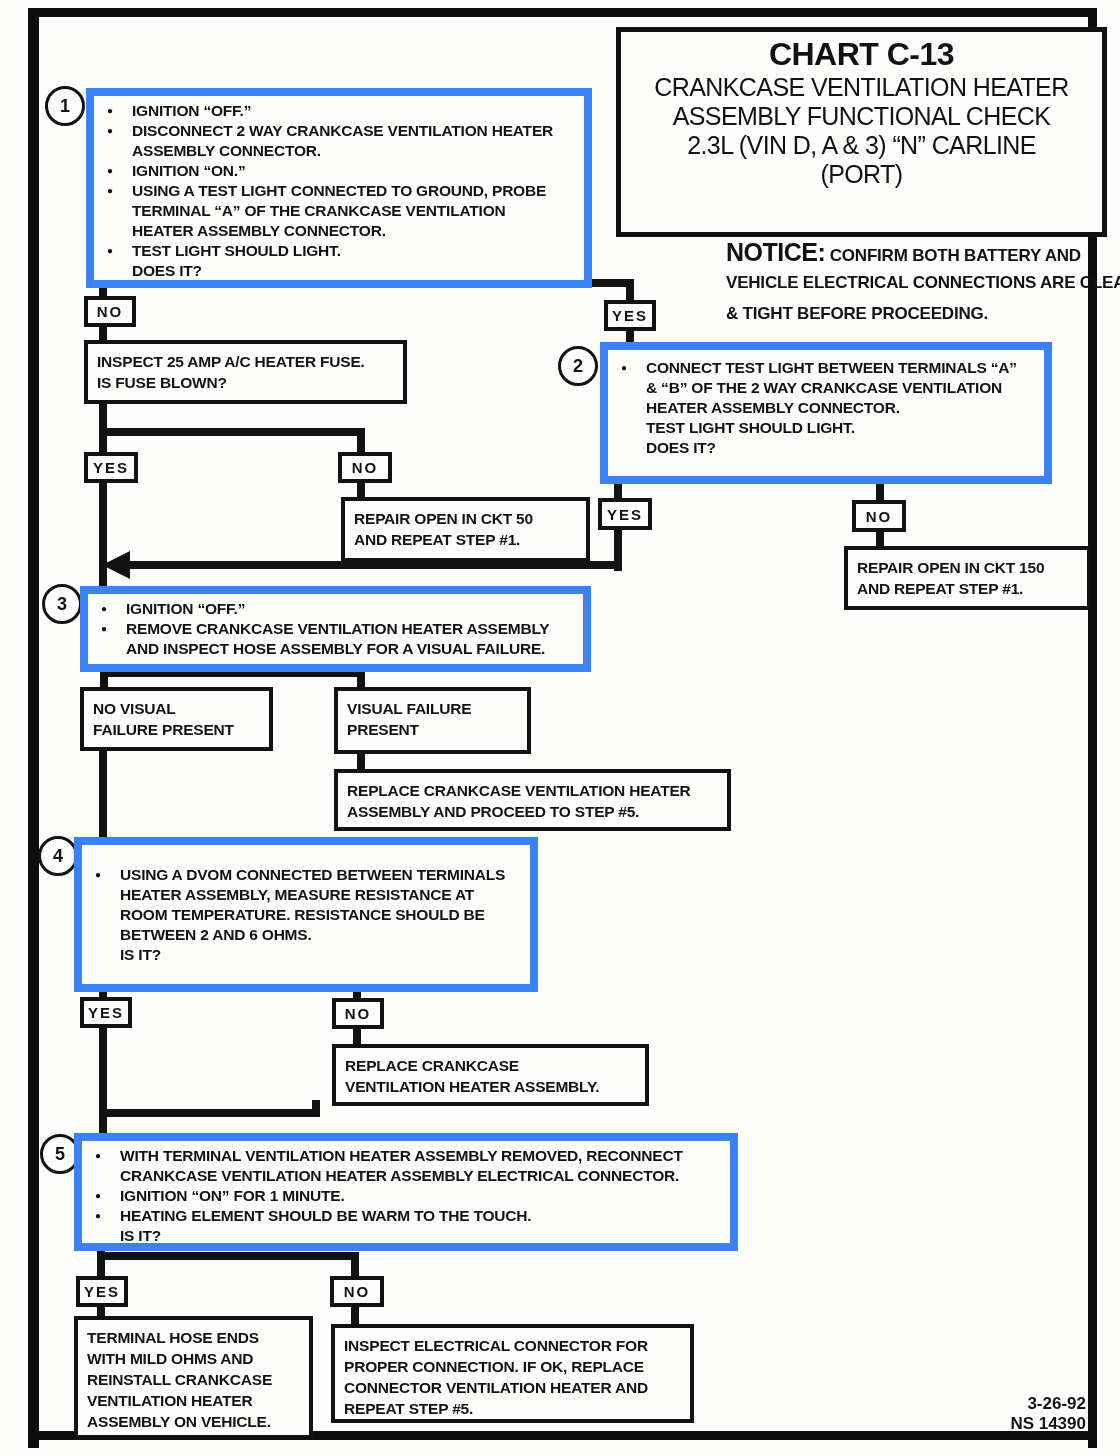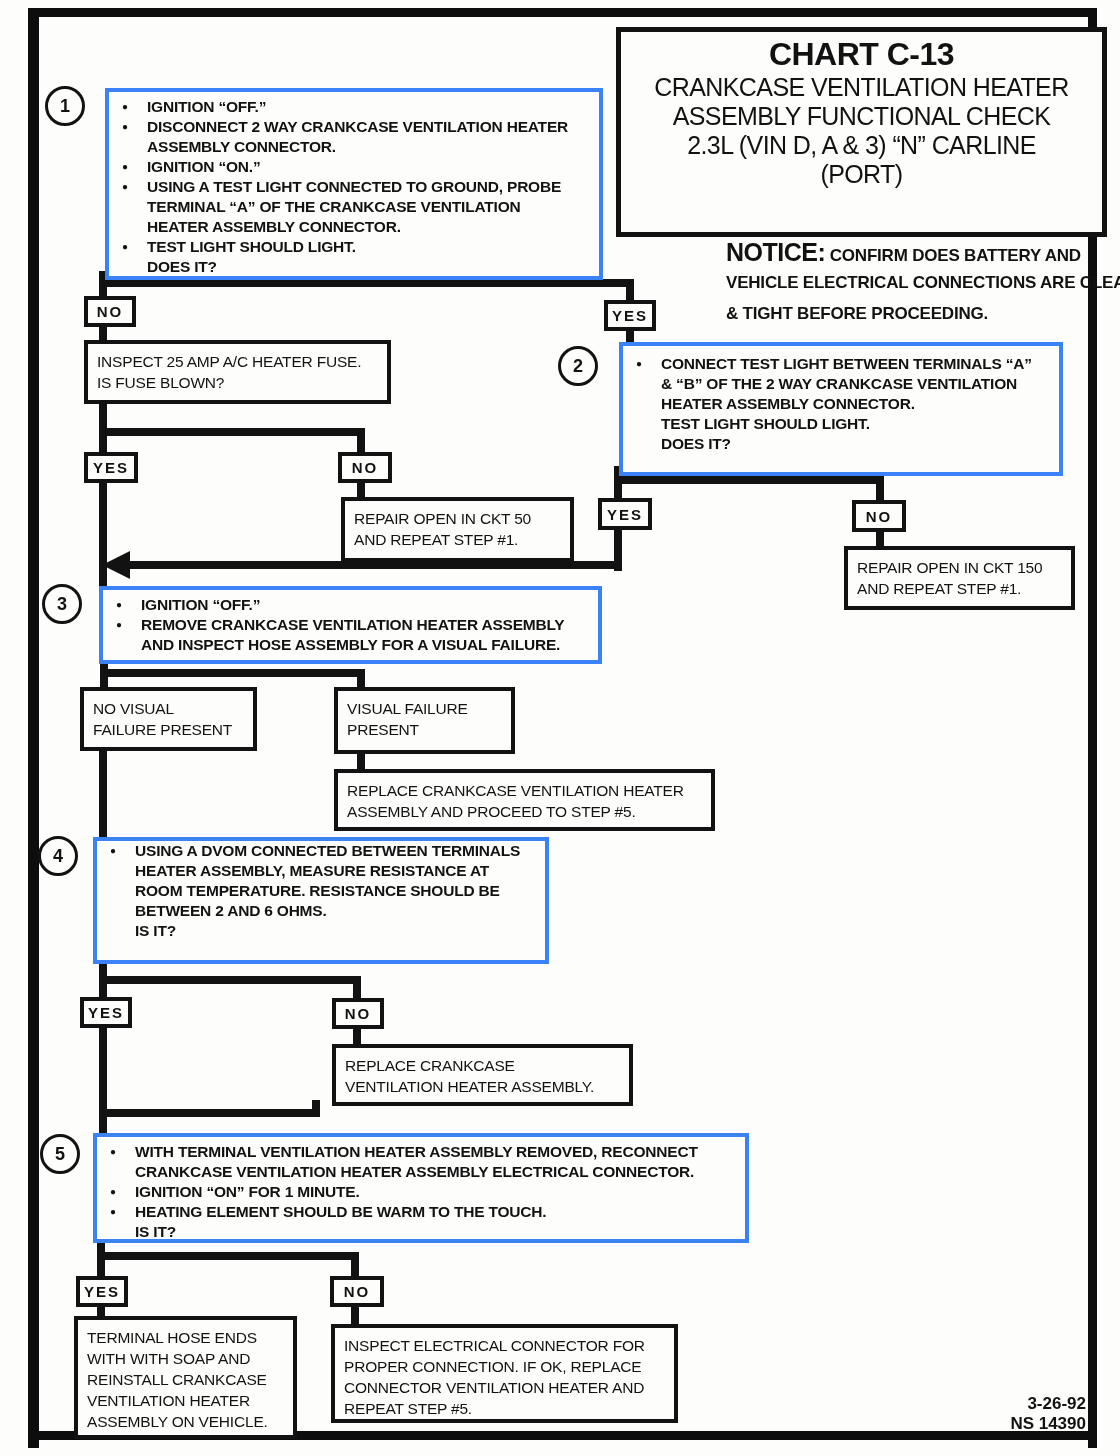--- a/index.html
+++ b/index.html
@@ -4,31 +4,31 @@
 <style>
   html,body{margin:0;padding:0;background:#d8d8d8;}
   .page{
     position:relative;width:1120px;height:1456px;background:#fdfdfb;
     font-family:"Liberation Sans",sans-serif;color:#121212;overflow:hidden;
     -webkit-font-smoothing:antialiased;
   }
   .ln{position:absolute;background:#121212;}
   .frame{position:absolute;background:#0d0d0d;}
   .stepbox{
-    position:absolute;border:4px solid #3b82f6;background:#fdfdfb;
-    font-weight:bold;font-size:15.5px;letter-spacing:-0.2px;padding:5px 8px 0 4px;margin-left:19px;
+    position:absolute;border:8px solid #3b82f6;background:#fdfdfb;
+    font-weight:bold;font-size:15.5px;letter-spacing:-0.2px;padding:5px 8px 0 4px;
   }
   .stepbox .item{position:relative;padding-left:34px;line-height:20px;white-space:nowrap;}
   .stepbox .item.bullet::before{
     content:"\25CF";position:absolute;left:9px;top:0;font-size:10px;line-height:20px;
   }
   .plainbox{
     position:absolute;border:4px solid #121212;background:#fdfdfb;
-    font-weight:normal;font-size:15.5px;letter-spacing:-0.2px;
-    padding:7px 8px 0 9px;
+    font-weight:bold;font-size:15.5px;letter-spacing:-0.2px;
+    padding:7px 24px 0 9px;
   }
   .plainbox .pline{line-height:21px;white-space:nowrap;}
   .tag{
     position:absolute;border:4px solid #121212;background:#fdfdfb;
     font-weight:bold;font-size:15px;letter-spacing:2px;
     display:flex;align-items:center;justify-content:center;
   }
   .circle{
     position:absolute;width:34px;height:34px;border:3px solid #121212;border-radius:50%;
     background:#fdfdfb;display:flex;align-items:center;justify-content:center;
@@ -69,21 +69,21 @@
     <div class="main">CHART C-13</div>
     <div class="sub">CRANKCASE VENTILATION HEATER</div>
     <div class="sub">ASSEMBLY FUNCTIONAL CHECK</div>
     <div class="sub">2.3L (VIN D, A &amp; 3) “N” CARLINE</div>
     <div class="sub">(PORT)</div>
   </div>
 
   <div class="notice">
     <div class="row1">
       <span class="nl">NOTICE:</span>
-      <span class="nt">CONFIRM DOES BATTERY AND</span>
+      <span class="nt">CONFIRM BOTH BATTERY AND</span>
     </div>
     <div class="line">VEHICLE ELECTRICAL CONNECTIONS ARE CLEAN</div>
     <div class="line">&amp; TIGHT BEFORE PROCEEDING.</div>
   </div>
 
   <div class="circle" style="left:45px;top:86px">1</div>
   <div class="circle" style="left:558px;top:346px">2</div>
   <div class="circle" style="left:42px;top:584px">3</div>
   <div class="circle" style="left:38px;top:836px">4</div>
   <div class="circle" style="left:40px;top:1134px">5</div>
@@ -181,21 +181,21 @@
   <div class="plainbox" style="left:334px;top:687px;width:156px;height:52px">
     <div class="pline">VISUAL FAILURE</div>
     <div class="pline">PRESENT</div>
   </div>
 
   <div class="plainbox" style="left:334px;top:769px;width:356px;height:47px">
     <div class="pline">REPLACE CRANKCASE VENTILATION HEATER</div>
     <div class="pline">ASSEMBLY AND PROCEED TO STEP #5.</div>
   </div>
 
-  <div class="stepbox" style="left:74px;top:837px;width:436px;height:119px;padding-top:0">
+  <div class="stepbox" style="left:74px;top:837px;width:436px;height:119px;padding-top:20px">
     <div class="item bullet">USING A DVOM CONNECTED BETWEEN TERMINALS</div>
     <div class="item">HEATER ASSEMBLY, MEASURE RESISTANCE AT</div>
     <div class="item">ROOM TEMPERATURE.  RESISTANCE SHOULD BE</div>
     <div class="item">BETWEEN 2 AND 6 OHMS.</div>
     <div class="item">IS IT?</div>
   </div>
 
   <div class="tag" style="left:80px;top:997px;width:44px;height:23px">YES</div>
   <div class="tag" style="left:332px;top:998px;width:44px;height:23px">NO</div>
 
@@ -210,21 +210,21 @@
     <div class="item bullet">IGNITION “ON” FOR 1 MINUTE.</div>
     <div class="item bullet">HEATING ELEMENT SHOULD BE WARM TO THE TOUCH.</div>
     <div class="item">IS IT?</div>
   </div>
 
   <div class="tag" style="left:76px;top:1276px;width:44px;height:23px">YES</div>
   <div class="tag" style="left:330px;top:1276px;width:46px;height:23px">NO</div>
 
   <div class="plainbox" style="left:74px;top:1316px;width:198px;height:108px">
     <div class="pline">TERMINAL HOSE ENDS</div>
-    <div class="pline">WITH WITH SOAP AND</div>
+    <div class="pline">WITH MILD OHMS AND</div>
     <div class="pline">REINSTALL CRANKCASE</div>
     <div class="pline">VENTILATION HEATER</div>
     <div class="pline">ASSEMBLY ON VEHICLE.</div>
   </div>
 
   <div class="plainbox" style="left:331px;top:1324px;width:322px;height:84px">
     <div class="pline">INSPECT ELECTRICAL CONNECTOR FOR</div>
     <div class="pline">PROPER CONNECTION.  IF OK, REPLACE</div>
     <div class="pline">CONNECTOR VENTILATION HEATER AND</div>
     <div class="pline">REPEAT STEP #5.</div>

